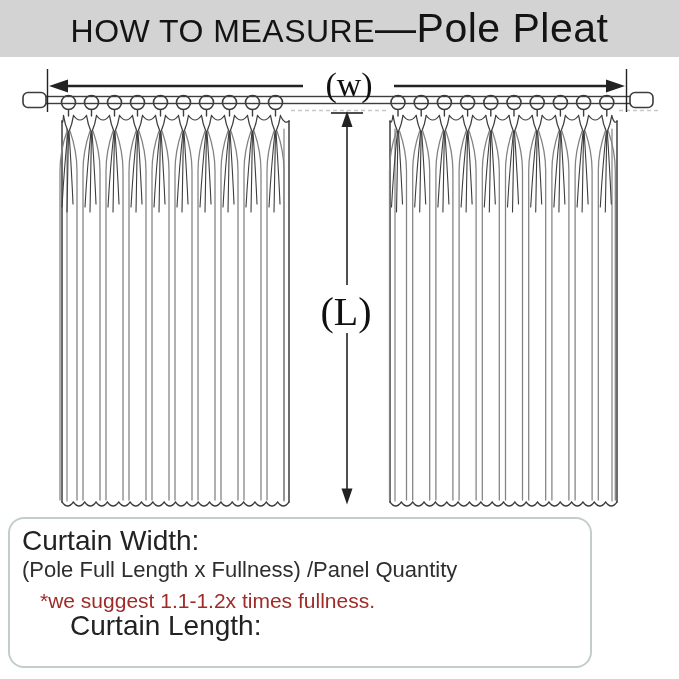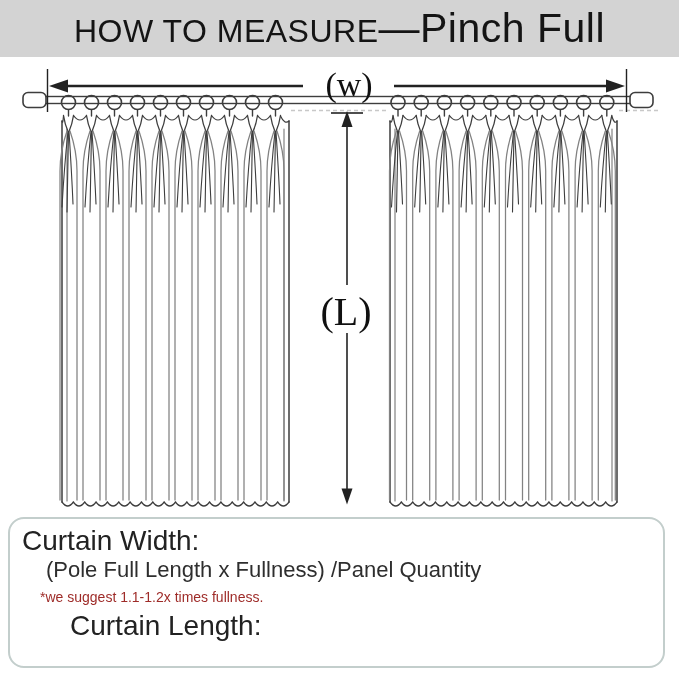--- a/index.html
+++ b/index.html
@@ -16,39 +16,39 @@
     transform:translateY(-52%);white-space:nowrap;color:#141414;
   }
   .header-title .t1{font-size:32px;letter-spacing:.5px;margin-top:9px;}
   .header-title .t2{font-size:41px;letter-spacing:.5px;}
   #diagram{position:absolute;left:0;top:0;width:679px;height:679px;}
   .dash{stroke:var(--dash-gray,#c8c8c8);stroke-width:1.4;stroke-dasharray:4 3;}
   .measure-label{
     font-family:"Liberation Serif", serif;fill:#101010;text-anchor:middle;
   }
   .info-box{
-    position:absolute;left:8px;top:517px;width:657px;height:151px;
+    position:absolute;left:8px;top:517px;width:584px;height:151px;
     border:2px solid var(--box-border,#c3cecc);border-radius:16px;
     background:#ffffff;box-sizing:border-box;
   }
   .info-box .line{position:absolute;left:12px;white-space:nowrap;}
   .ib-heading{font-size:28px;color:#222222;top:0;}
   .ib-sub{font-size:22px;color:#2e2e2e;}
   #widthHeading{top:6px;}
-  #widthFormula{top:38px;margin-left:24px;}
-  #widthNote{top:70px;left:30px;font-size:14px;color:var(--note-red,#9e2b28);}
+  #widthFormula{top:38px;}
+  #widthNote{top:70px;left:30px;font-size:21px;color:var(--note-red,#9e2b28);}
   #lengthHeading{top:91px;margin-left:48px;}
   #lengthInstruction{top:122px;}
 </style>
 </head>
 <body style="--header-bg: #d3d3d3; --note-red: #9e2b28; --box-border: #c3cecc; --dash-gray: #c8c8c8;">
 
 <div class="header">
   <div class="header-title">
-    <span class="t1">HOW TO MEASURE</span><span class="t2">—Pinch Full</span>
+    <span class="t1">HOW TO MEASURE</span><span class="t2">—Pole Pleat</span>
   </div>
 </div>
 
 <svg id="diagram" viewBox="0 0 679 679">
 
   <g>
     <line class="dash" x1="291" y1="110.5" x2="388" y2="110.5"></line>
     <line class="dash" x1="619" y1="110.5" x2="659" y2="110.5"></line>
   </g>
 

